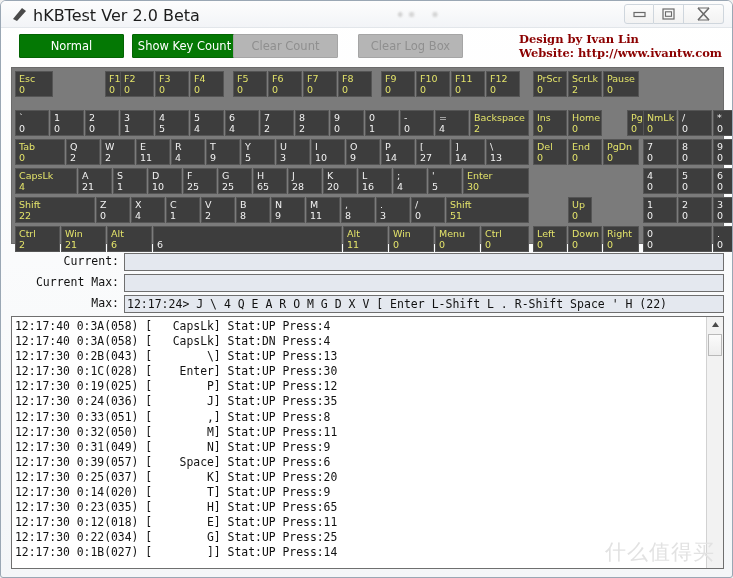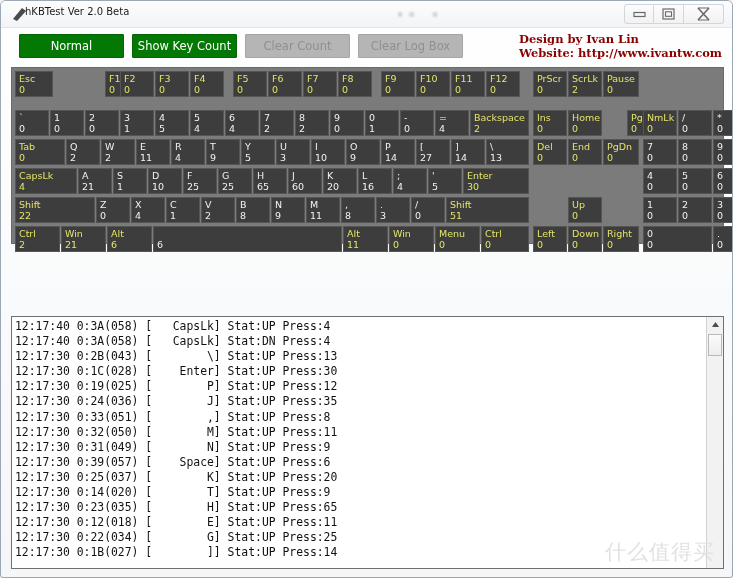--- a/index.html
+++ b/index.html
@@ -19,22 +19,22 @@
   
   #titlebar {
     position:relative; height:27px; width:100%;
     background:linear-gradient(#fdfdfd,#f2f4f7);
     border-bottom:1px solid #e2e6ea;
   }
   #app-icon {
     position:absolute; left:10px; top:5px; width:17px; height:16px;
   }
   #title-text {
-    position:absolute; left:24px; top:5px;
-    font-size:10px; color:#1c1c1c;
+    position:absolute; left:32px; top:5px;
+    font-size:16px; color:#1c1c1c;
     font-family:"DejaVu Sans", sans-serif;
     white-space:nowrap;
   }
   #blur-mark {
     position:absolute; left:395px; top:10px; width:52px; height:7px;
     background:radial-gradient(circle at 8% 50%, #c9c9c9 0 2.2px, transparent 2.6px),
                radial-gradient(circle at 30% 50%, #cfcfcf 0 2.6px, transparent 3px),
                radial-gradient(circle at 75% 50%, #cdcdcd 0 2.4px, transparent 2.8px);
     filter:blur(1.1px); opacity:.85;
   }
@@ -61,21 +61,21 @@
   .tbtn.on {
     background:#047804; color:#ffffff;
     border:1px solid #036403;
   }
   .tbtn.off {
     background:#b5b5b5; color:#8f8f8f;
     border:1px solid #a5a5a5;
   }
   #tb-normal   { left:10px;  width:105px; }
   #tb-keycount { left:123px; width:105px; }
-  #tb-clearcnt { left:236px; width:105px; }
+  #tb-clearcnt { left:224px; width:105px; }
   #tb-clearlog { left:349px; width:105px; }
   #tb-exit     { left:462px; width:105px; }
   #credit {
     position:absolute; right:4px; top:1px; text-align:left;
     color:#8b0000; font-weight:bold; font-size:11.5px; line-height:14px;
     font-family:"DejaVu Serif", serif;
   }
   
   #kbpanel {
     position:absolute; left:10px; top:66px; width:713px; height:177px;
@@ -441,21 +441,21 @@
         <div class="key norm" style="left: 206px; width: 34px;">
           <span class="kl">G</span>
           <span class="kc">25</span>
         </div>
         <div class="key norm" style="left: 241px; width: 34px;">
           <span class="kl">H</span>
           <span class="kc">65</span>
         </div>
         <div class="key norm" style="left: 276px; width: 34px;">
           <span class="kl">J</span>
-          <span class="kc">60</span>
+          <span class="kc">28</span>
         </div>
         <div class="key norm" style="left: 311px; width: 34px;">
           <span class="kl">K</span>
           <span class="kc">20</span>
         </div>
         <div class="key norm" style="left: 346px; width: 34px;">
           <span class="kl">L</span>
           <span class="kc">16</span>
         </div>
         <div class="key norm" style="left: 381px; width: 34px;">
@@ -525,21 +525,21 @@
           <span class="kc">3</span>
         </div>
         <div class="key norm" style="left: 399px; width: 34px;">
           <span class="kl">/</span>
           <span class="kc">0</span>
         </div>
         <div class="key mod" style="left: 434px; width: 83px;">
           <span class="kl">Shift</span>
           <span class="kc">51</span>
         </div>
-        <div class="key mod" style="left: 556px; width: 34px;">
+        <div class="key mod" style="left: 556px; width: 24px;">
           <span class="kl">Up</span>
           <span class="kc">0</span>
         </div>
         <div class="key norm" style="left: 631px; width: 34px;">
           <span class="kl">1</span>
           <span class="kc">0</span>
         </div>
         <div class="key norm" style="left: 666px; width: 34px;">
           <span class="kl">2</span>
           <span class="kc">0</span>
@@ -598,20 +598,34 @@
           <span class="kl">0</span>
           <span class="kc">0</span>
         </div>
         <div class="key norm" style="left: 701px; width: 34px;">
           <span class="kl">.</span>
           <span class="kc">0</span>
         </div>
       </div>
     </div>
 
+  <div id="fields">
+      <div class="frow" style="top: 0px;">
+        <div class="flabel">Current:</div>
+        <div class="fbox"></div>
+      </div>
+      <div class="frow" style="top: 21px;">
+        <div class="flabel">Current Max:</div>
+        <div class="fbox"></div>
+      </div>
+      <div class="frow" style="top: 42px;">
+        <div class="flabel">Max:</div>
+        <div class="fbox">12:17:24&gt; J \ 4 Q E A R O M G D X V [ Enter L-Shift L . R-Shift Space ' H (22)</div>
+      </div>
+    </div>
 
   <div id="logbox">
     <div id="loglines"><div>12:17:40 0:3A(058) [   CapsLk] Stat:UP Press:4</div><div>12:17:40 0:3A(058) [   CapsLk] Stat:DN Press:4</div><div>12:17:30 0:2B(043) [        \] Stat:UP Press:13</div><div>12:17:30 0:1C(028) [    Enter] Stat:UP Press:30</div><div>12:17:30 0:19(025) [        P] Stat:UP Press:12</div><div>12:17:30 0:24(036) [        J] Stat:UP Press:35</div><div>12:17:30 0:33(051) [        ,] Stat:UP Press:8</div><div>12:17:30 0:32(050) [        M] Stat:UP Press:11</div><div>12:17:30 0:31(049) [        N] Stat:UP Press:9</div><div>12:17:30 0:39(057) [    Space] Stat:UP Press:6</div><div>12:17:30 0:25(037) [        K] Stat:UP Press:20</div><div>12:17:30 0:14(020) [        T] Stat:UP Press:9</div><div>12:17:30 0:23(035) [        H] Stat:UP Press:65</div><div>12:17:30 0:12(018) [        E] Stat:UP Press:11</div><div>12:17:30 0:22(034) [        G] Stat:UP Press:25</div><div>12:17:30 0:1B(027) [        ]] Stat:UP Press:14</div></div>
     <div id="logscroll">
       <div id="sb-up">
         <svg width="9" height="7" viewBox="0 0 9 7">
             <path d="M4.5 1 L8 6 L1 6 Z" fill="#4a4a4a"></path>
           </svg>
       </div>
       <div id="sb-thumb"></div>

